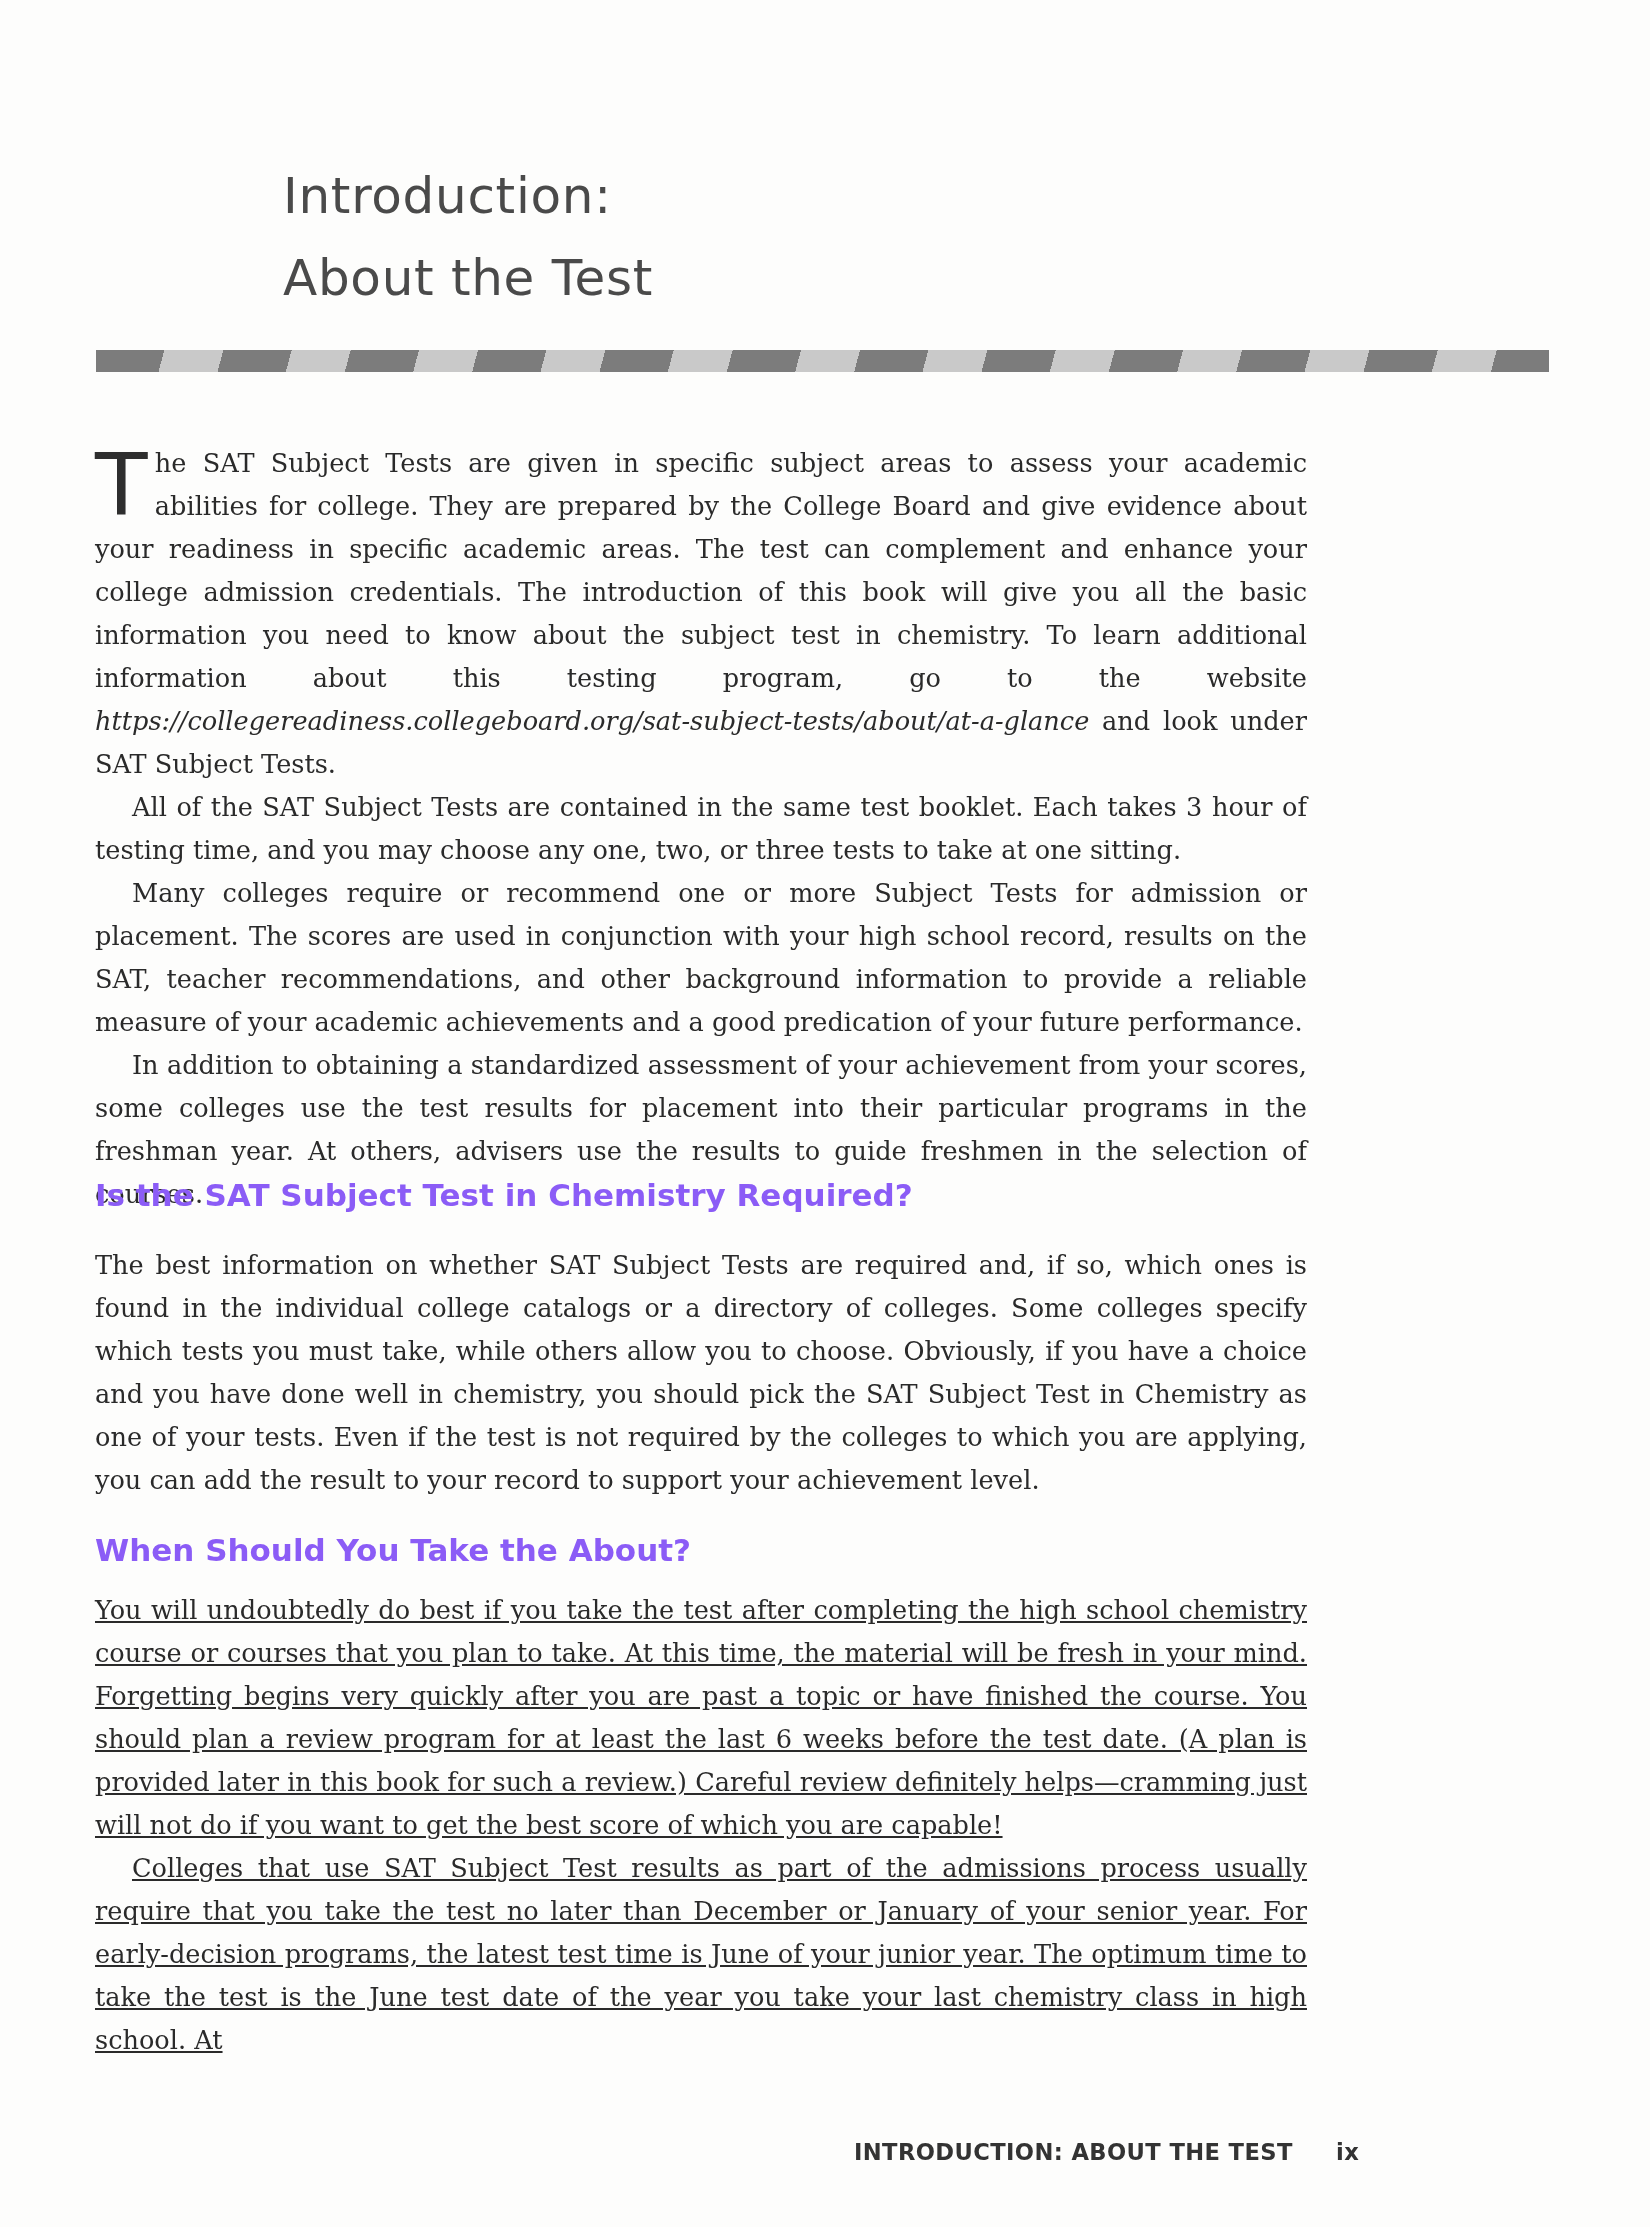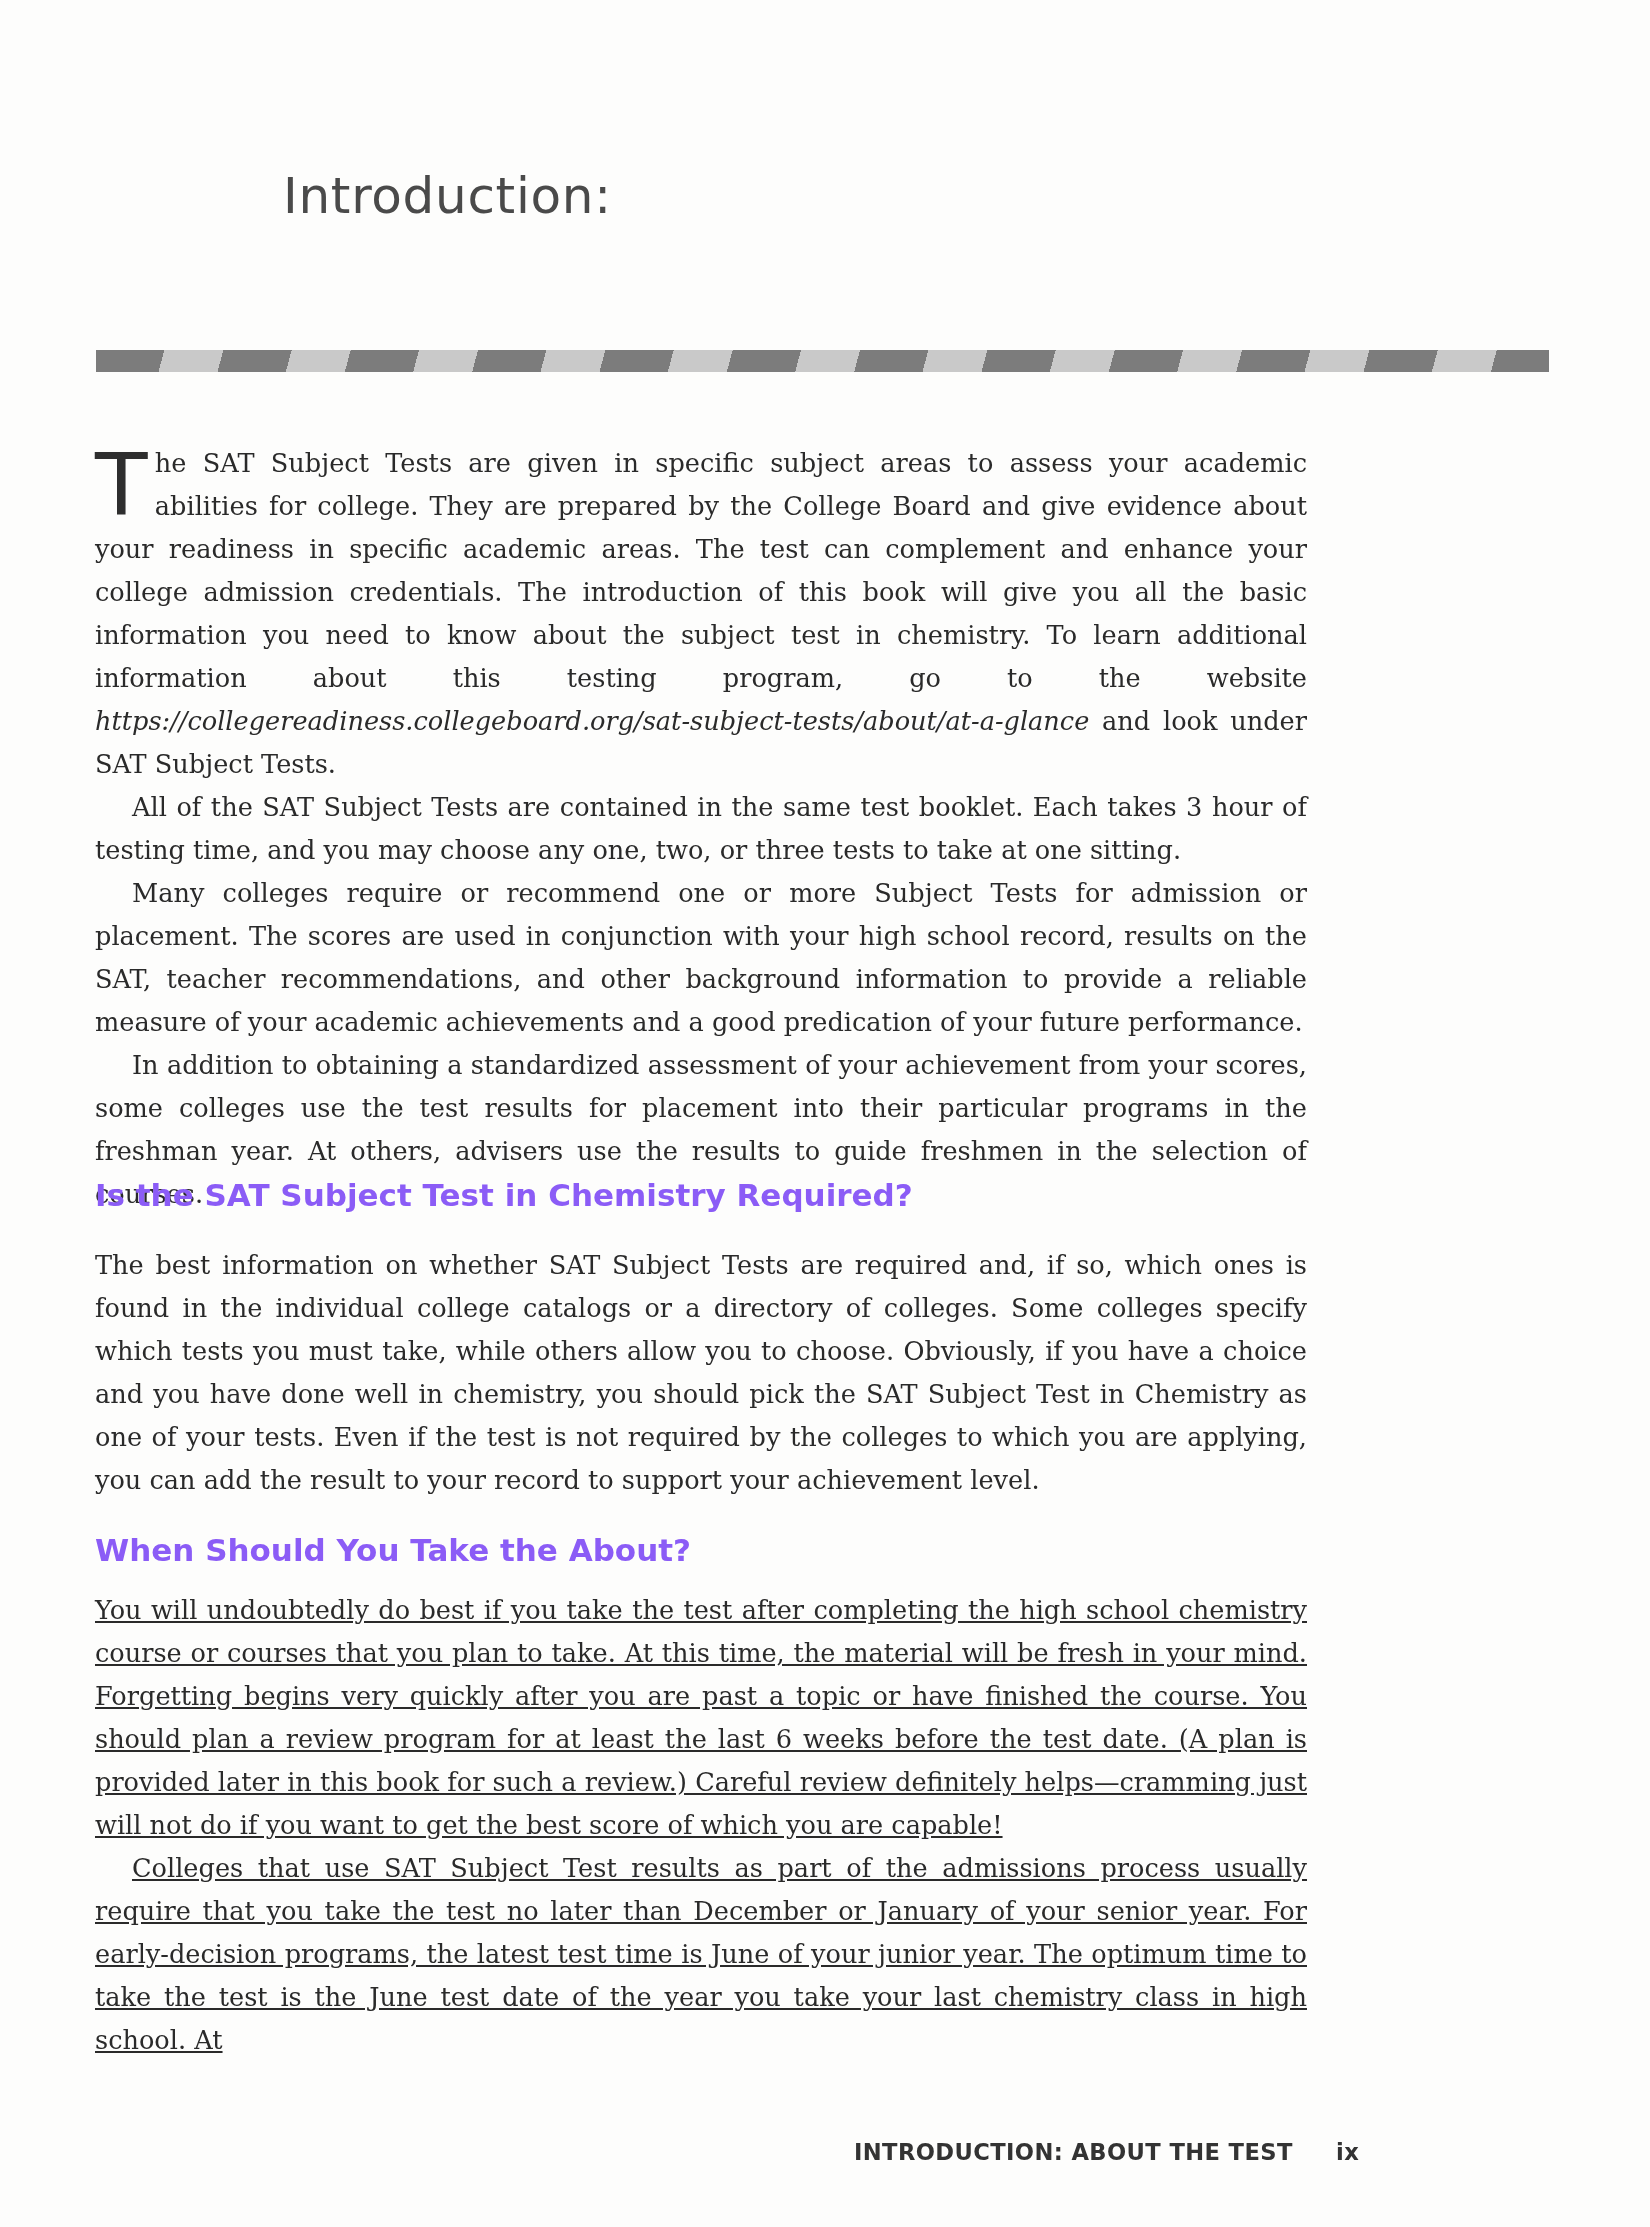--- a/index.html
+++ b/index.html
@@ -76,20 +76,21 @@
     letter-spacing: 0.4px;
     text-align: right;
   }
   .footer .page-num { margin-left: 35px; }
 </style>
 </head>
 <body>
 
 <h1 class="chapter-title">
   <span>Introduction:</span><br>
+  <span>About the Test</span>
 </h1>
 
 <div class="title-rule"></div>
 
 <div class="body-text" style="top:442px;">
   <p class="first"><span class="drop-cap">T</span><span>he SAT Subject Tests are given in specific subject areas to assess your academic abilities for college. They are prepared by the College Board and give evidence about your readiness in specific academic areas. The test can complement and enhance your college admission credentials. The introduction of this book will give you all the basic information you need to know about the subject test in chemistry. To learn additional information about this testing program, go to the website </span><span class="link">https://collegereadiness.collegeboard.org/sat-subject-tests/about/at-a-glance</span><span> and look under SAT Subject Tests.</span></p>
   <p>All of the SAT Subject Tests are contained in the same test booklet. Each takes 3 hour of testing time, and you may choose any one, two, or three tests to take at one sitting.</p>
   <p>Many colleges require or recommend one or more Subject Tests for admission or placement. The scores are used in conjunction with your high school record, results on the SAT, teacher recommendations, and other background information to provide a reliable measure of your academic achievements and a good predication of your future performance.</p>
   <p>In addition to obtaining a standardized assessment of your achievement from your scores, some colleges use the test results for placement into their particular programs in the freshman year. At others, advisers use the results to guide freshmen in the selection of courses.</p>
 </div>

